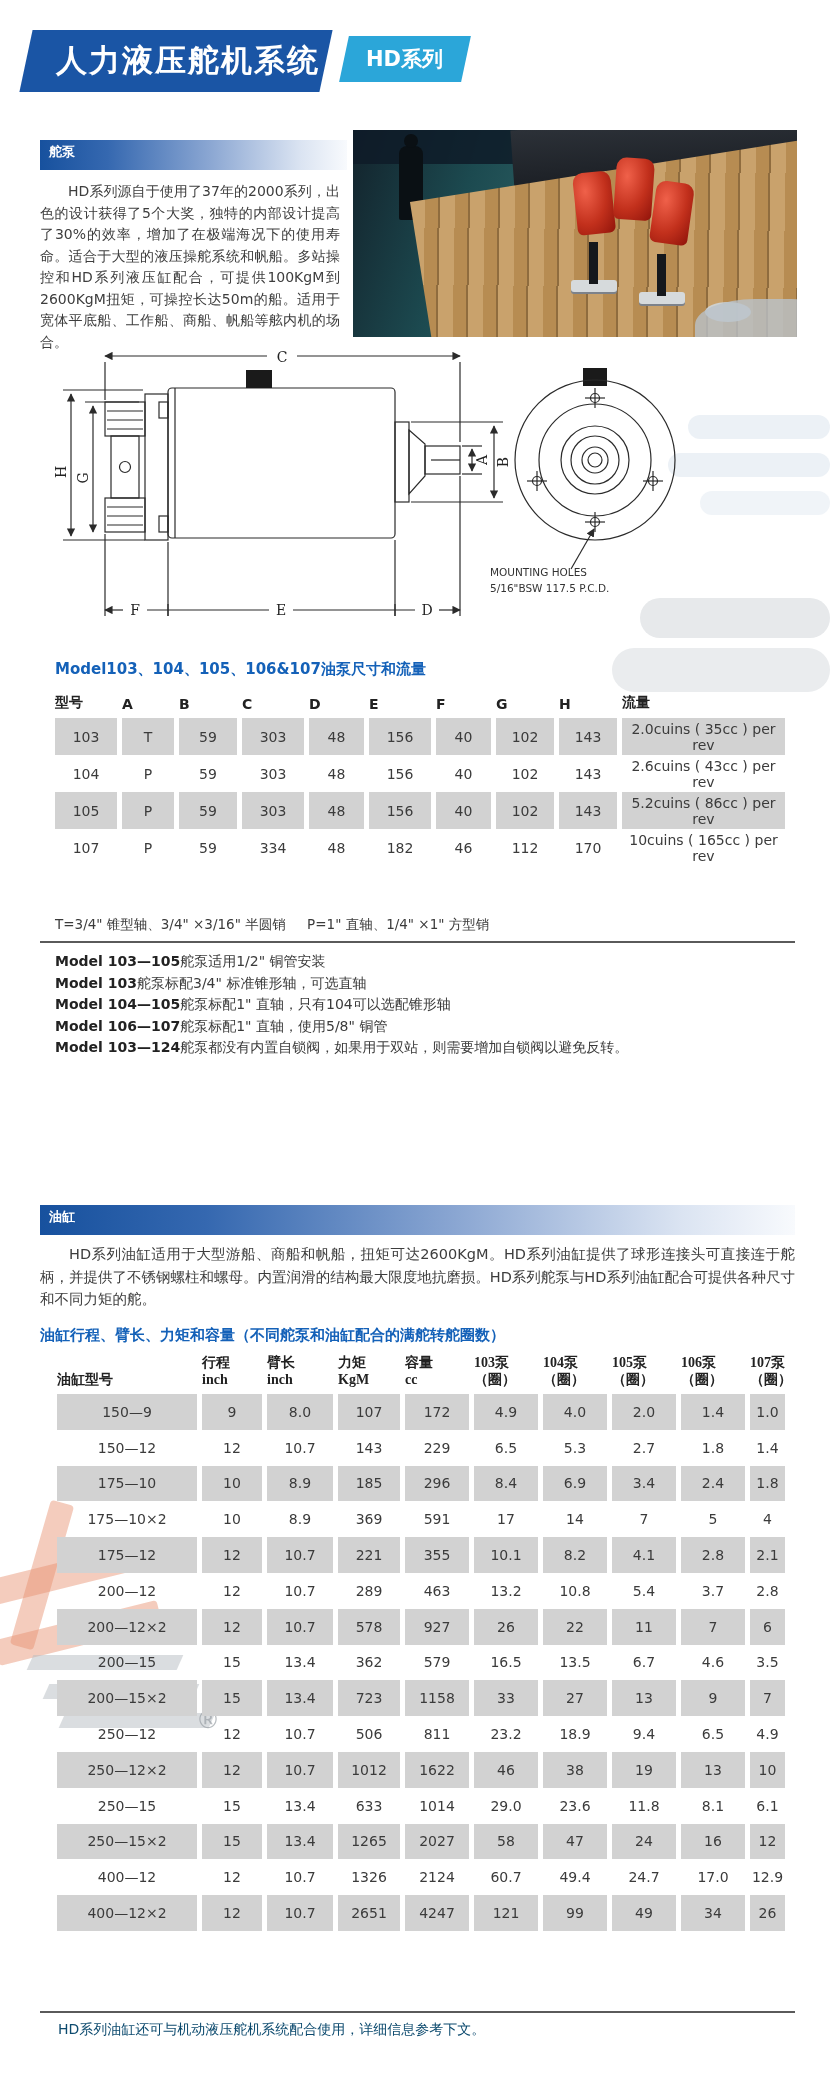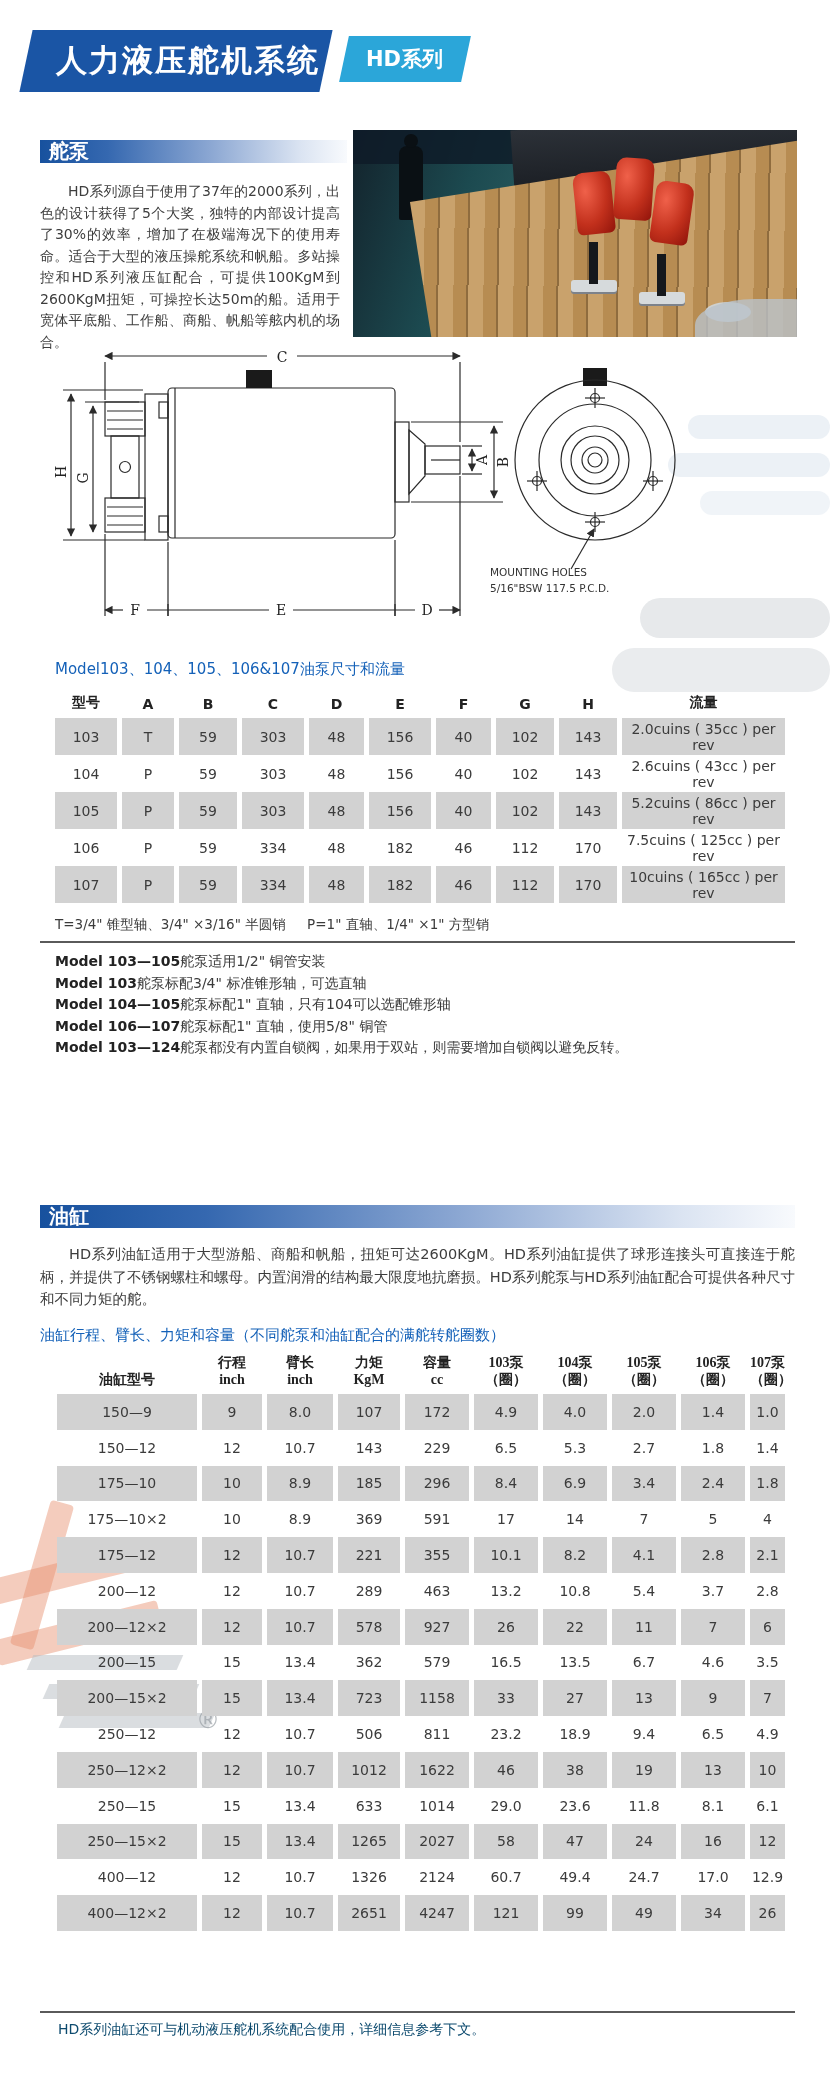--- a/index.html
+++ b/index.html
@@ -7,21 +7,21 @@
         font-family:"DejaVu Sans","Liberation Sans",sans-serif;color:#3d3d3d;}
   
   .banner-main{position:absolute;left:26px;top:30px;width:300px;height:62px;
         background:#1a55a5;transform:skewX(-12deg);display:flex;align-items:center;}
   .banner-main .unskew{transform:skewX(12deg);color:#fff;font-weight:bold;font-size:31px;
         letter-spacing:2px;padding-left:30px;white-space:nowrap;}
   .banner-badge{position:absolute;left:344px;top:36px;width:122px;height:46px;
         background:#2ba6d9;transform:skewX(-12deg);display:flex;align-items:center;justify-content:center;}
   .banner-badge .unskew{transform:skewX(12deg);color:#fff;font-weight:bold;font-size:21px;white-space:nowrap;}
   
-  .secbar{position:absolute;height:23px;line-height:23px;color:#fff;font-weight:bold;font-size:20px;
+  .secbar{position:absolute;height:30px;line-height:23px;color:#fff;font-weight:bold;font-size:13px;
         padding-left:9px;box-sizing:border-box;
         background:linear-gradient(90deg,#17519e 0%,#3568b0 22%,#8aa6d2 55%,#dbe4f2 85%,#f8fafd 100%);}
   .secbar-pump{left:40px;top:140px;width:307px;}
   .secbar-cyl{left:40px;top:1205px;width:755px;}
   
   .para{position:absolute;margin:0;text-align:justify;}
   .para-pump{left:40px;top:181px;width:300px;font-size:14px;line-height:21.5px;text-indent:2em;}
   .para-cyl{left:40px;top:1243px;width:755px;font-size:14.5px;line-height:22.5px;text-indent:2em;}
   
   .photo{position:absolute;left:353px;top:130px;width:444px;height:207px;overflow:hidden;
@@ -39,27 +39,27 @@
         background:radial-gradient(ellipse at 30% 30%,#f0614a,#c2301c 55%,#8f130a);}
   .ph-fender{position:absolute;left:352px;top:172px;width:46px;height:20px;border-radius:50%;background:#cfd6da;opacity:.9;}
   .ph-hullcorner{position:absolute;right:-18px;bottom:-14px;width:120px;height:52px;border-radius:50% 20% 0 0;background:#b9c2c9;opacity:.8;}
   
   .diagram{position:absolute;left:35px;top:348px;}
   .diagram line,.diagram rect.o,.diagram circle.o,.diagram polygon.o,.diagram path.o
         {stroke:#2b2b2b;stroke-width:1.2;fill:none;}
   .diagram text{fill:#222;font-family:"DejaVu Serif","Liberation Serif",serif;font-size:14px;}
   .diagram text.small{font-family:"DejaVu Sans","Liberation Sans",sans-serif;font-size:10.5px;fill:#333;}
   
-  .tbl-title{position:absolute;margin:0;color:#1461b8;font-size:15px;font-weight:normal;}
+  .tbl-title{position:absolute;margin:0;color:#1461b8;font-size:15px;font-weight:bold;}
   .t1{left:55px;top:660px;}
   .t2{left:40px;top:1326px;}
   table.tbl{position:absolute;border-collapse:separate;border-spacing:5px 0;table-layout:fixed;}
   table.tbl1{left:50px;top:692px;width:740px;}
   table.tbl2{left:52px;top:1352px;width:738px;}
-  .tbl th{font-size:14px;color:#222;font-weight:bold;text-align:center;vertical-align:bottom;padding:2px 0 6px 0;}
+  .tbl th{font-size:14px;color:#222;font-weight:bold;text-align:left;vertical-align:bottom;padding:2px 0 6px 0;}
   .tbl th div{line-height:17px;font-family:Liberation Serif, serif;}
   .tbl td{font-size:14px;color:#3b3b3b;text-align:center;vertical-align:middle;}
   .tbl1 td{height:35px;}
   .tbl2 td{height:33.8px;}
   .tbl tbody tr:nth-child(odd) td{background:#d2d2d2;}
   .shaft-note{position:absolute;left:55px;top:916px;font-size:13.5px;color:#3b3b3b;white-space:pre;}
   .rule{position:absolute;left:40px;width:755px;height:2px;background:#5a5a5a;}
   .r1{top:941px;} .r2{top:2011px;}
   .notes{position:absolute;left:55px;top:951px;font-size:14px;line-height:21.5px;color:#3b3b3b;}
   .notes b{color:#222;}
@@ -281,32 +281,20 @@
           <td>59</td>
           <td>303</td>
           <td>48</td>
           <td>156</td>
           <td>40</td>
           <td>102</td>
           <td>143</td>
           <td>5.2cuins ( 86cc ) per rev</td>
         </tr>
         <tr>
-          <td>106</td>
-          <td>P</td>
-          <td>59</td>
-          <td>334</td>
-          <td>48</td>
-          <td>182</td>
-          <td>46</td>
-          <td>112</td>
-          <td>170</td>
-          <td>7.5cuins ( 125cc ) per rev</td>
-        </tr>
-        <tr>
           <td>107</td>
           <td>P</td>
           <td>59</td>
           <td>334</td>
           <td>48</td>
           <td>182</td>
           <td>46</td>
           <td>112</td>
           <td>170</td>
           <td>10cuins ( 165cc ) per rev</td>

